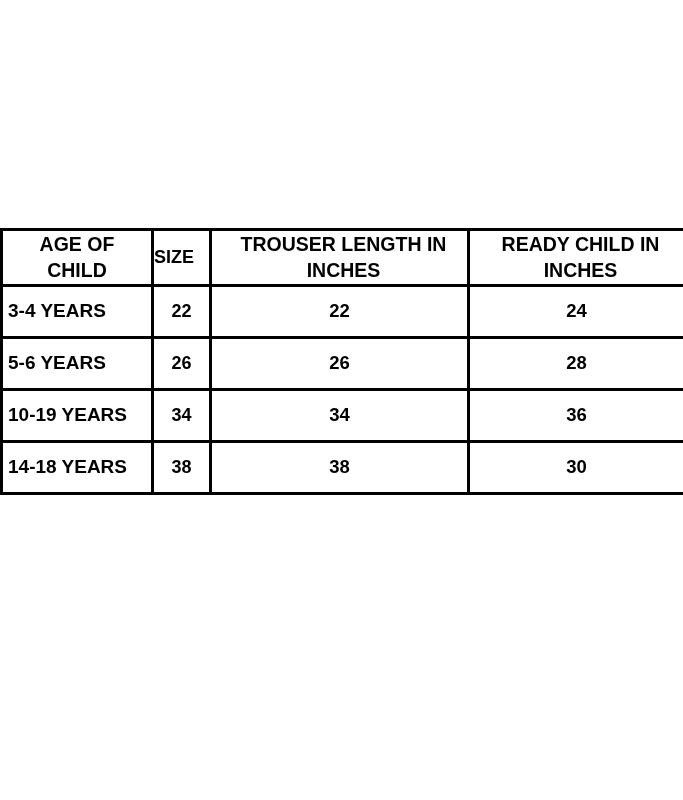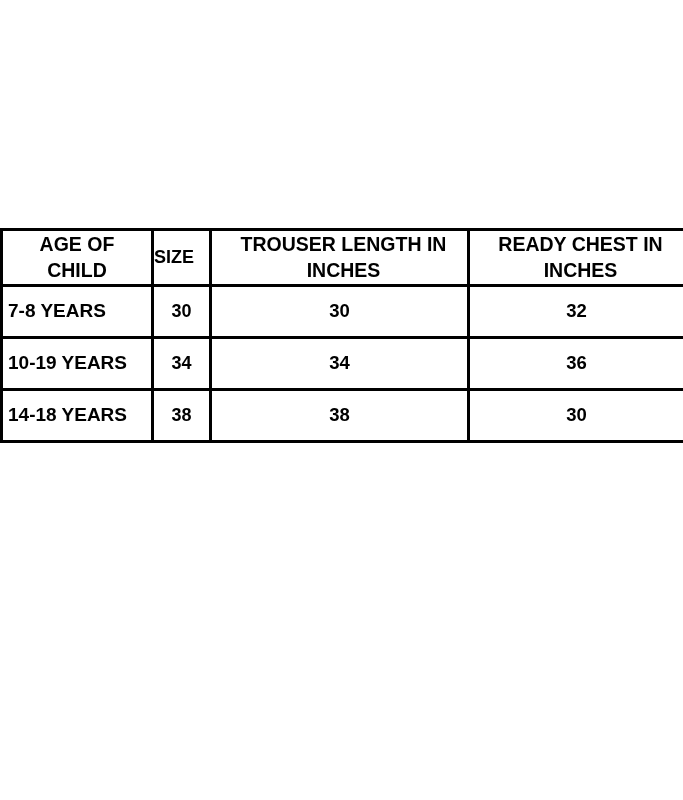--- a/index.html
+++ b/index.html
@@ -90,29 +90,35 @@
       <col class="c-age">
       <col class="c-size">
       <col class="c-tl">
       <col class="c-rc">
     </colgroup>
     <thead>
       <tr>
         <th class="h-age">AGE OF CHILD</th>
         <th class="h-size">SIZE</th>
         <th class="h-tl">TROUSER LENGTH IN INCHES</th>
-        <th class="h-rc">READY CHEST IN INCHES</th>
+        <th class="h-rc">READY CHILD IN INCHES</th>
       </tr>
     </thead>
     <tbody>
       <tr>
-        <td class="age">7-8 YEARS</td>
-        <td class="size">30</td>
-        <td class="num">30</td>
-        <td class="num">32</td>
+        <td class="age">3-4 YEARS</td>
+        <td class="size">22</td>
+        <td class="num">22</td>
+        <td class="num">24</td>
+      </tr>
+      <tr>
+        <td class="age">5-6 YEARS</td>
+        <td class="size">26</td>
+        <td class="num">26</td>
+        <td class="num">28</td>
       </tr>
       <tr>
         <td class="age">10-19 YEARS</td>
         <td class="size">34</td>
         <td class="num">34</td>
         <td class="num">36</td>
       </tr>
       <tr>
         <td class="age">14-18 YEARS</td>
         <td class="size">38</td>

